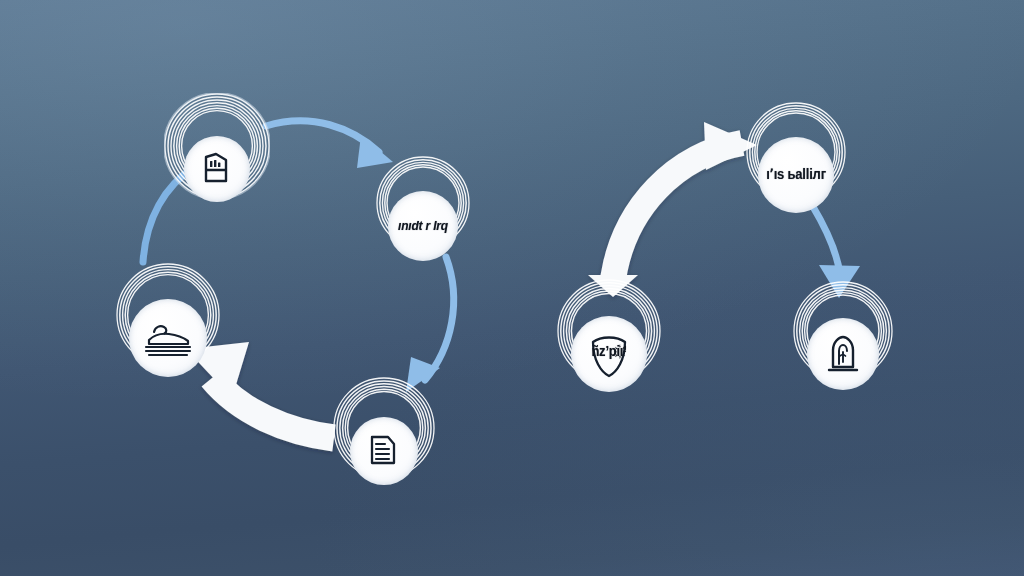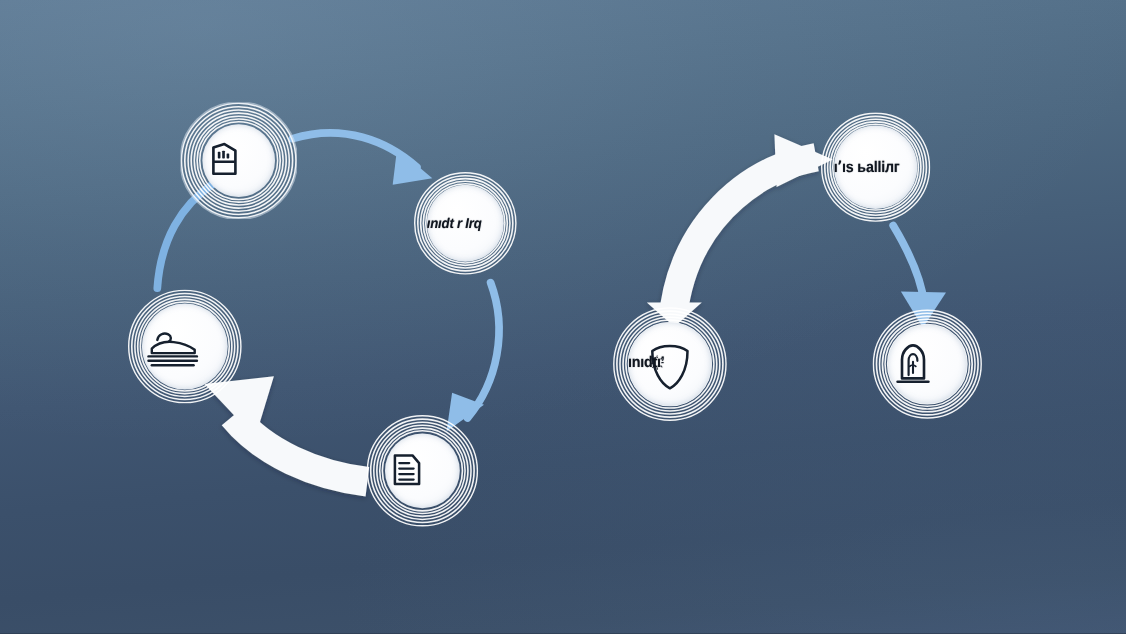--- a/index.html
+++ b/index.html
@@ -53,23 +53,24 @@
     inset: 0;
     border-radius: 50%;
   }
   .node .core {
     position: absolute;
     border-radius: 50%;
     background:
       radial-gradient(circle at 38% 32%, #ffffff 0%, #fbfcfe 58%, #eef2f7 100%);
     display: flex;
     align-items: center;
-    justify-content: flex-start;
+    justify-content: center;
     overflow: hidden;
     box-shadow: inset 0 0 6px rgba(120,145,175,0.35);
+    margin-top: 23px;
   }
   .node .glyph {
     display: block;
   }
   .node-label {
     position: relative;
     color: #10161f;
     font-weight: 700;
     letter-spacing: -0.2px;
     text-align: center;
@@ -237,21 +238,21 @@
           <circle cx="52" cy="52" r="42.6" stroke-width="1.5"></circle>
           <circle cx="52" cy="52" r="40" stroke-width="1.4"></circle>
           <circle cx="52" cy="52" r="37.6" stroke-width="1.5"></circle>
         </g>
       </svg>
     </div>
     <div class="core" style="left:14px; top:14px; width:76px; height:76px;">
       <svg width="76" height="76" viewBox="0 0 76 76" style="position:absolute; left:0; top:0;" xmlns="http://www.w3.org/2000/svg">
         <path d="M22 26 C30 20 46 20 54 26 C54 44 46 56 38 60 C30 56 22 44 22 26 Z" fill="none" stroke="#16202e" stroke-width="2.3" stroke-linejoin="round"></path>
       </svg>
-      <span class="node-label" style="font-size:13px; margin-top:-4px;">ınıdt҉ıʼ</span>
+      <span class="node-label" style="font-size:13px; margin-top:-4px;">ñzʼpi҉ıʼ</span>
     </div>
   </div>
 
   <div class="node" style="left:796px; top:152px; width:100px; height:100px;">
     <div class="rings">
       <svg class="ring-svg" viewBox="0 0 100 100" xmlns="http://www.w3.org/2000/svg">
         <g fill="none" stroke="#ffffff" stroke-opacity="0.93">
           <circle cx="50" cy="50" r="49" stroke-width="1.3"></circle>
           <circle cx="50" cy="50" r="46.2" stroke-width="1.5"></circle>
           <circle cx="50" cy="50" r="43.6" stroke-width="1.4"></circle>

